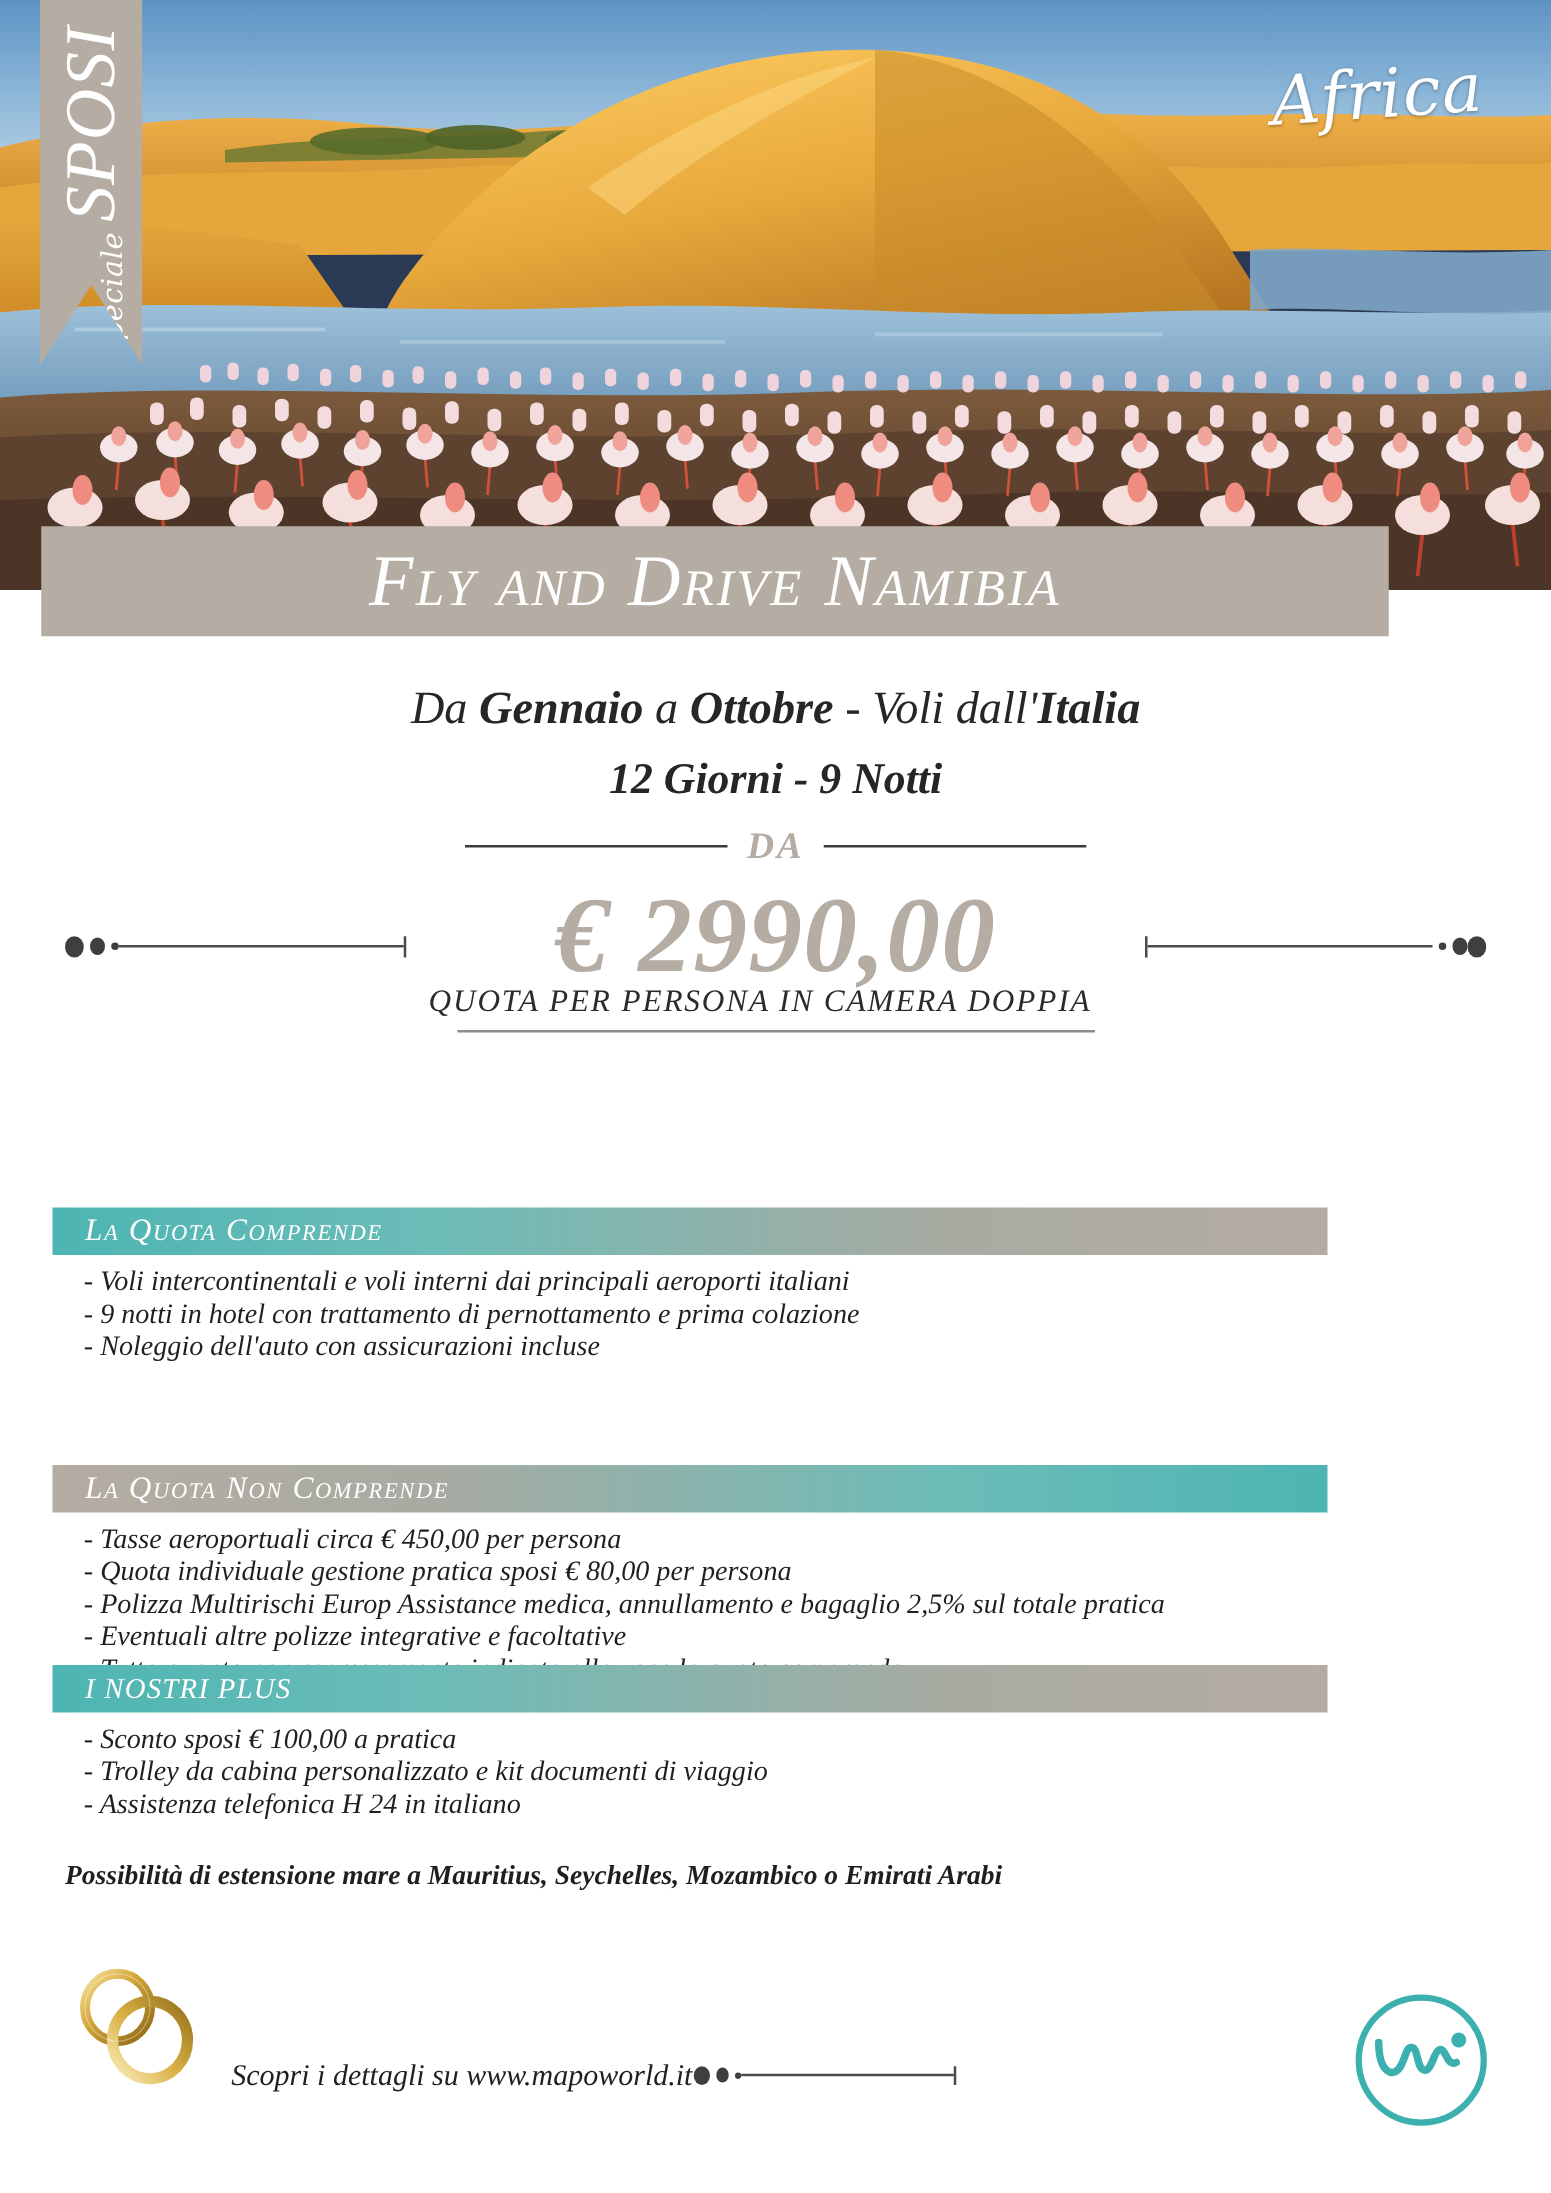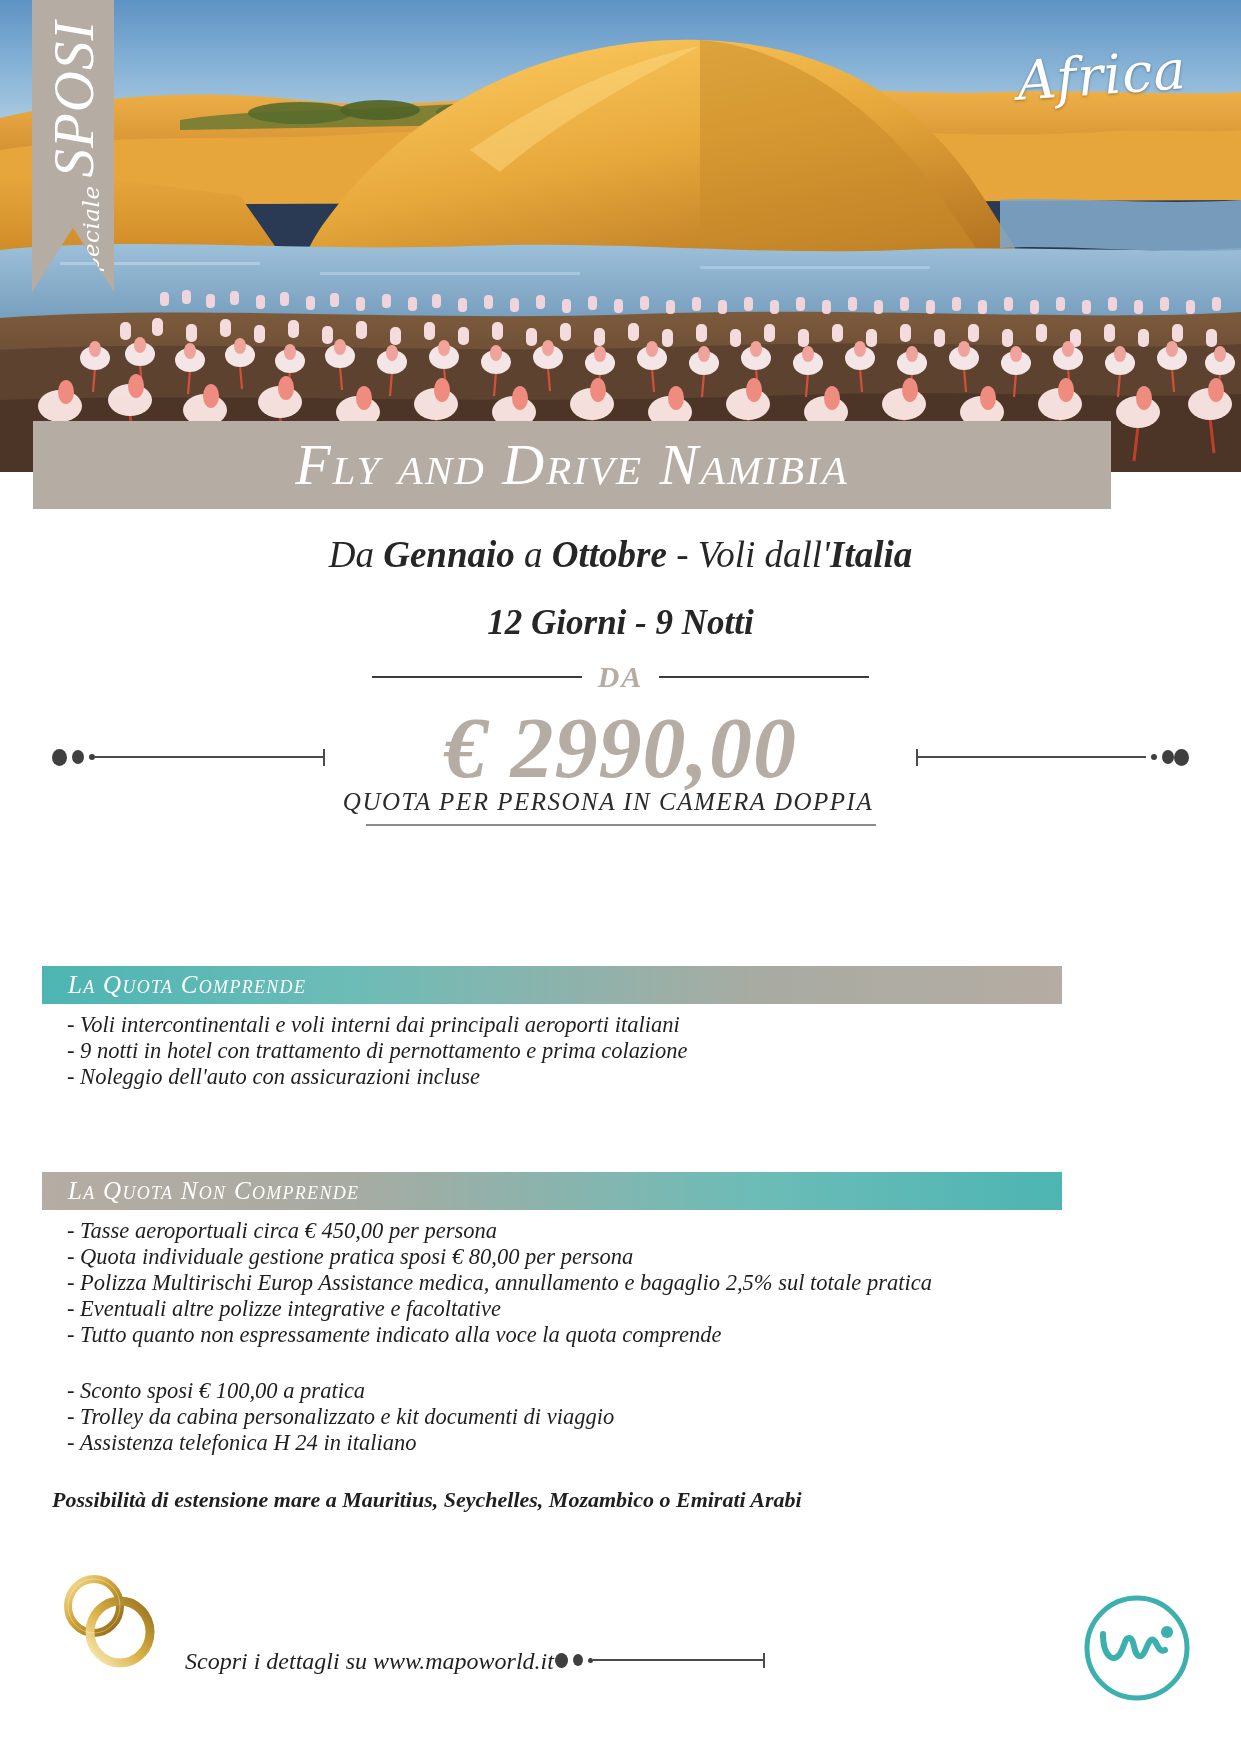--- a/index.html
+++ b/index.html
@@ -106,21 +106,21 @@
 
   
   .subtitle {
     position: absolute;
     left: 0; width: 1241px;
     text-align: center;
     color: #262626;
     font-family: "Liberation Serif", serif;
     font-style: italic;
   }
-  .subtitle-1 { top: 533px; font-size: 37px; }
+  .subtitle-1 { top: 545px; font-size: 37px; }
   .subtitle-2 { top: 603px; font-size: 35px; font-weight: bold; }
   .subtitle b { font-weight: bold; }
 
   
   .da-row {
     position: absolute;
     left: 0; top: 660px;
     width: 1241px;
     display: flex;
     align-items: center;
@@ -647,20 +647,23 @@
     <span class="label">La Quota Non Comprende</span>
   </div>
   <ul class="sec-body" id="body-non-comprende">
     <li>- Tasse aeroportuali circa € 450,00 per persona</li>
     <li>- Quota individuale gestione pratica sposi € 80,00 per persona</li>
     <li>- Polizza Multirischi Europ Assistance medica, annullamento e bagaglio 2,5% sul totale pratica</li>
     <li>- Eventuali altre polizze integrative e facoltative</li>
     <li>- Tutto quanto non espressamente indicato alla voce la quota comprende</li>
   </ul>
 
+  <div class="sec-head g-teal-taupe" id="head-plus">
+    <span class="label plain">I NOSTRI PLUS</span>
+  </div>
   <ul class="sec-body" id="body-plus">
     <li>- Sconto sposi € 100,00 a pratica</li>
     <li>- Trolley da cabina personalizzato e kit documenti di viaggio</li>
     <li>- Assistenza telefonica H 24 in italiano</li>
   </ul>
 
   <div class="note">Possibilità di estensione mare a Mauritius, Seychelles, Mozambico o Emirati Arabi</div>
 
   <svg class="rings" viewBox="0 0 120 100">
     <defs>

